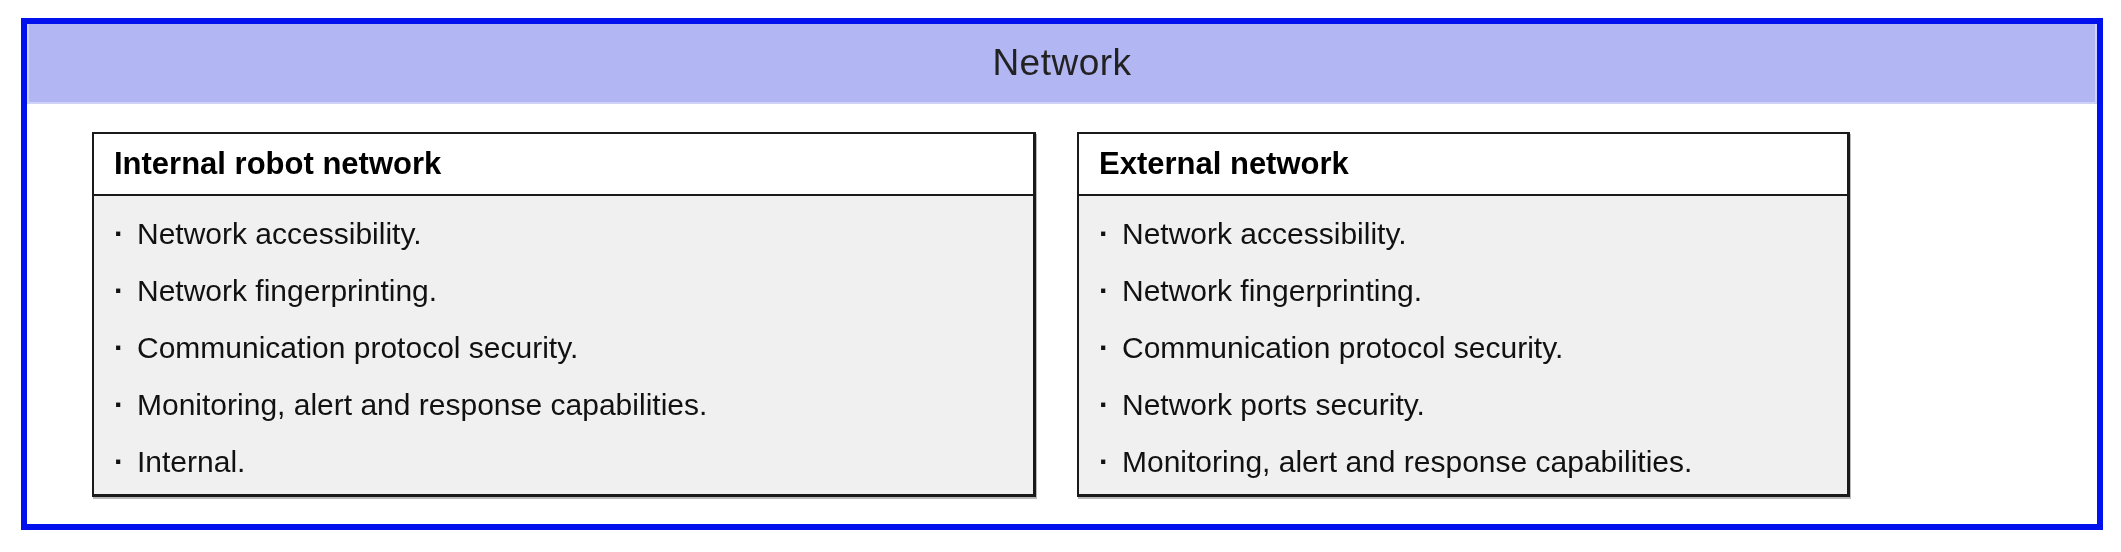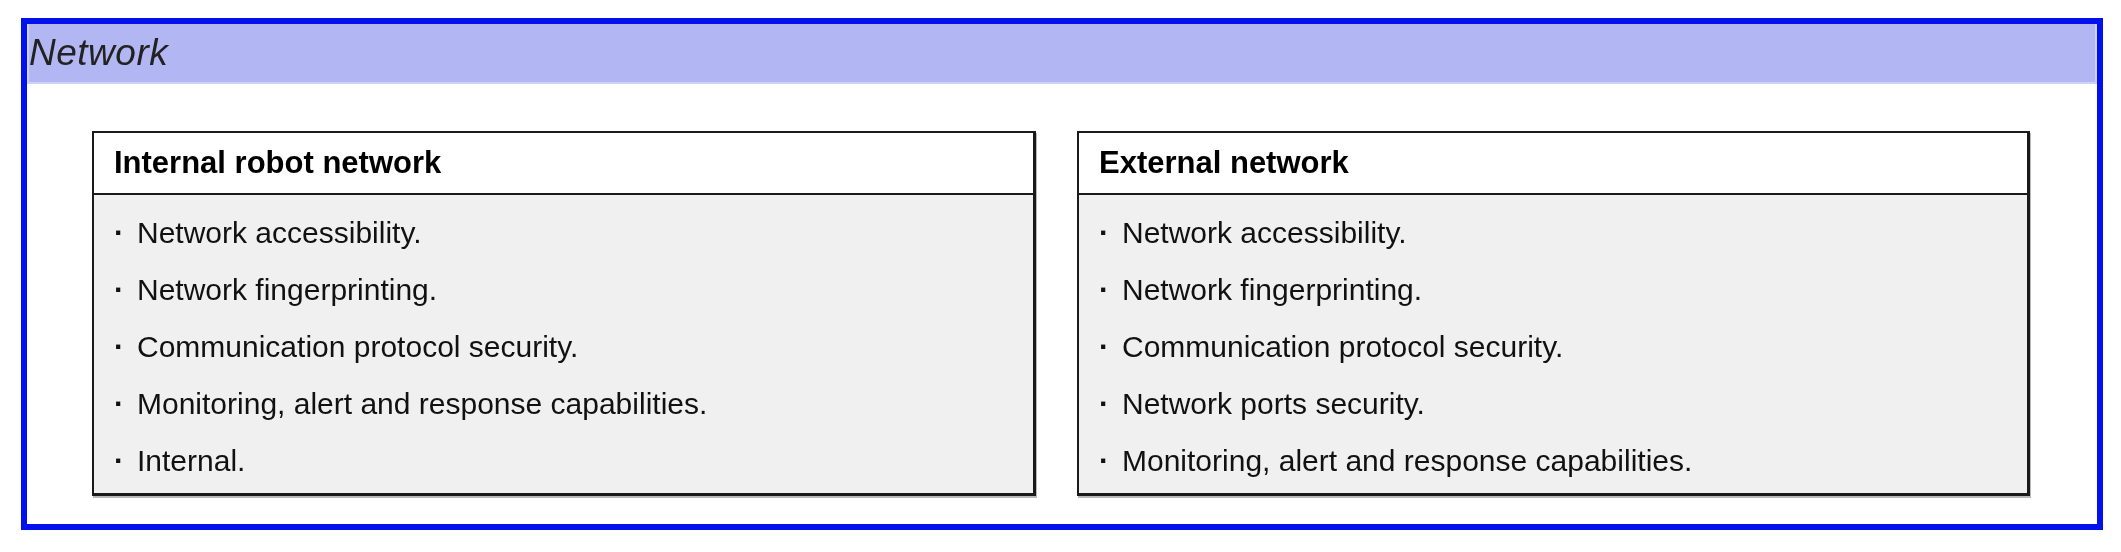--- a/index.html
+++ b/index.html
@@ -20,51 +20,50 @@
     overflow: hidden;
   }
   .frame {
     position: absolute;
     left: 21px; top: 18px;
     width: 2082px; height: 512px;
     border: 6px solid var(--frame-border);
     background: #ffffff;
   }
   .band {
-    height: 60px;
+    height: 80px;
     background: var(--band-bg);
     border: 2px solid var(--band-edge);
     border-top: none;
     display: flex;
     align-items: center;
-    justify-content: flex-start;
-    font-style: italic;
+    justify-content: center;
   }
   .band-title {
     font-size: 37px;
     font-weight: 300;
     letter-spacing: 0.5px;
     color: var(--band-text);
   }
   .cards {
     display: flex;
-    margin-top: 47px;
+    margin-top: 28px;
     padding: 0 67px 0 65px;
     gap: 41px;
   }
   .card {
     border: 2px solid var(--card-border);
     border-right-width: 3px;
     border-bottom-width: 3px;
     box-shadow: 1px 2px 0 #b9b9b9;
     background: var(--card-body-bg);
     height: 365px;
   }
   .card-left  { width: 944px; }
-  .card-right { width: 953px; }
+  .card-right { width: 773px; }
   .card-header {
     height: 62px;
     background: var(--card-header-bg);
     border-bottom: 2px solid var(--card-border);
     display: flex;
     align-items: center;
     padding: 0 20px;
   }
   .card-title {
     font-size: 31px;

